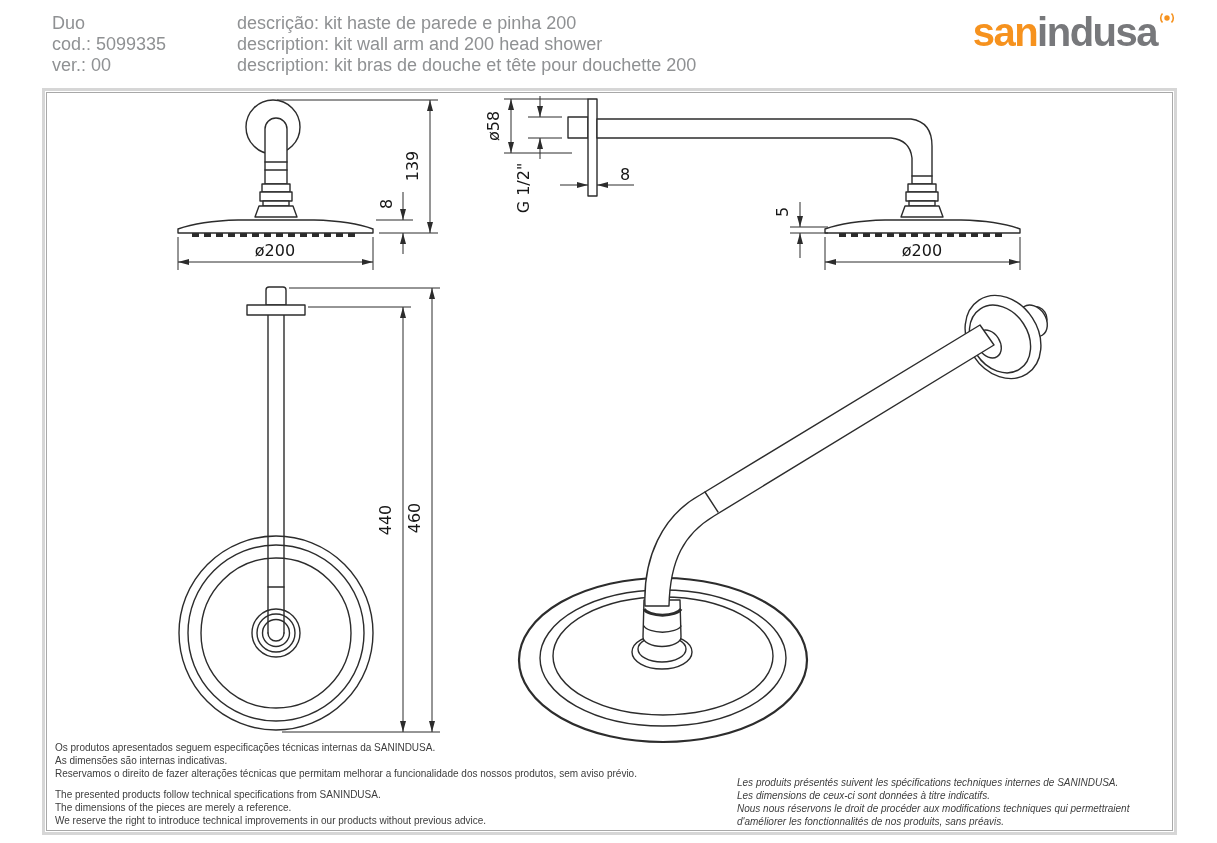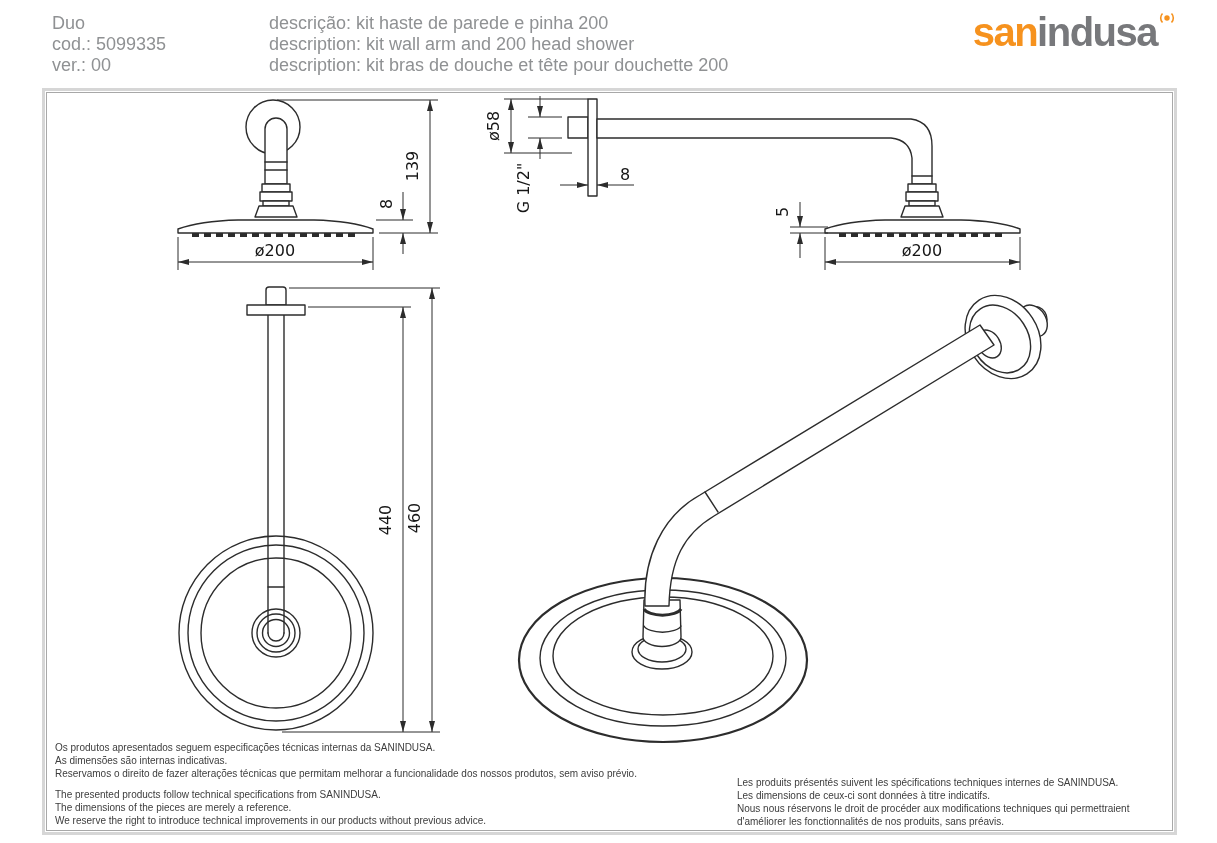--- a/index.html
+++ b/index.html
@@ -28,21 +28,21 @@
 </style>
 </head>
 <body>
 
 <div class="abs hdr" style="left:52px;top:13px;">
   <div>Duo</div>
   <div>cod.: 5099335</div>
   <div>ver.: 00</div>
 </div>
 
-<div class="abs hdr" style="left:237px;top:13px;margin-left:32px;">
+<div class="abs hdr" style="left:237px;top:13px;">
   <div>descrição: kit haste de parede e pinha 200</div>
   <div>description: kit wall arm and 200 head shower</div>
   <div>description: kit bras de douche et tête pour douchette 200</div>
 </div>
 
 <div class="abs logo">
   <span class="p1">san</span><span class="p2">indusa</span><span class="logo-mark"><svg width="16" height="16" viewBox="0 0 16 16">
         <path d="M3.5 3.5 A6.5 6.5 0 0 0 3.5 12.5" fill="none" stroke="#F6921E" stroke-width="1.6"></path>
         <path d="M12.5 3.5 A6.5 6.5 0 0 1 12.5 12.5" fill="none" stroke="#F6921E" stroke-width="1.6"></path>
         <circle cx="8" cy="8" r="2.7" fill="#F6921E"></circle>
@@ -180,18 +180,18 @@
   <div>As dimensões são internas indicativas.</div>
   <div>Reservamos o direito de fazer alterações técnicas que permitam melhorar a funcionalidade dos nossos produtos, sem aviso prévio.</div>
 </div>
 
 <div class="abs note" style="left:55px;top:788px;">
   <div>The presented products follow technical specifications from SANINDUSA.</div>
   <div>The dimensions of the pieces are merely a reference.</div>
   <div>We reserve the right to introduce technical improvements in our products without previous advice.</div>
 </div>
 
-<div class="abs note" style="left:737px;top:776px;">
+<div class="abs note" style="left:737px;top:776px;font-style:italic;">
   <div>Les produits présentés suivent les spécifications techniques internes de SANINDUSA.</div>
   <div>Les dimensions de ceux-ci sont données à titre indicatifs.</div>
   <div>Nous nous réservons le droit de procéder aux modifications techniques qui permettraient</div>
   <div>d'améliorer les fonctionnalités de nos produits, sans préavis.</div>
 </div>
 
 </body></html>

